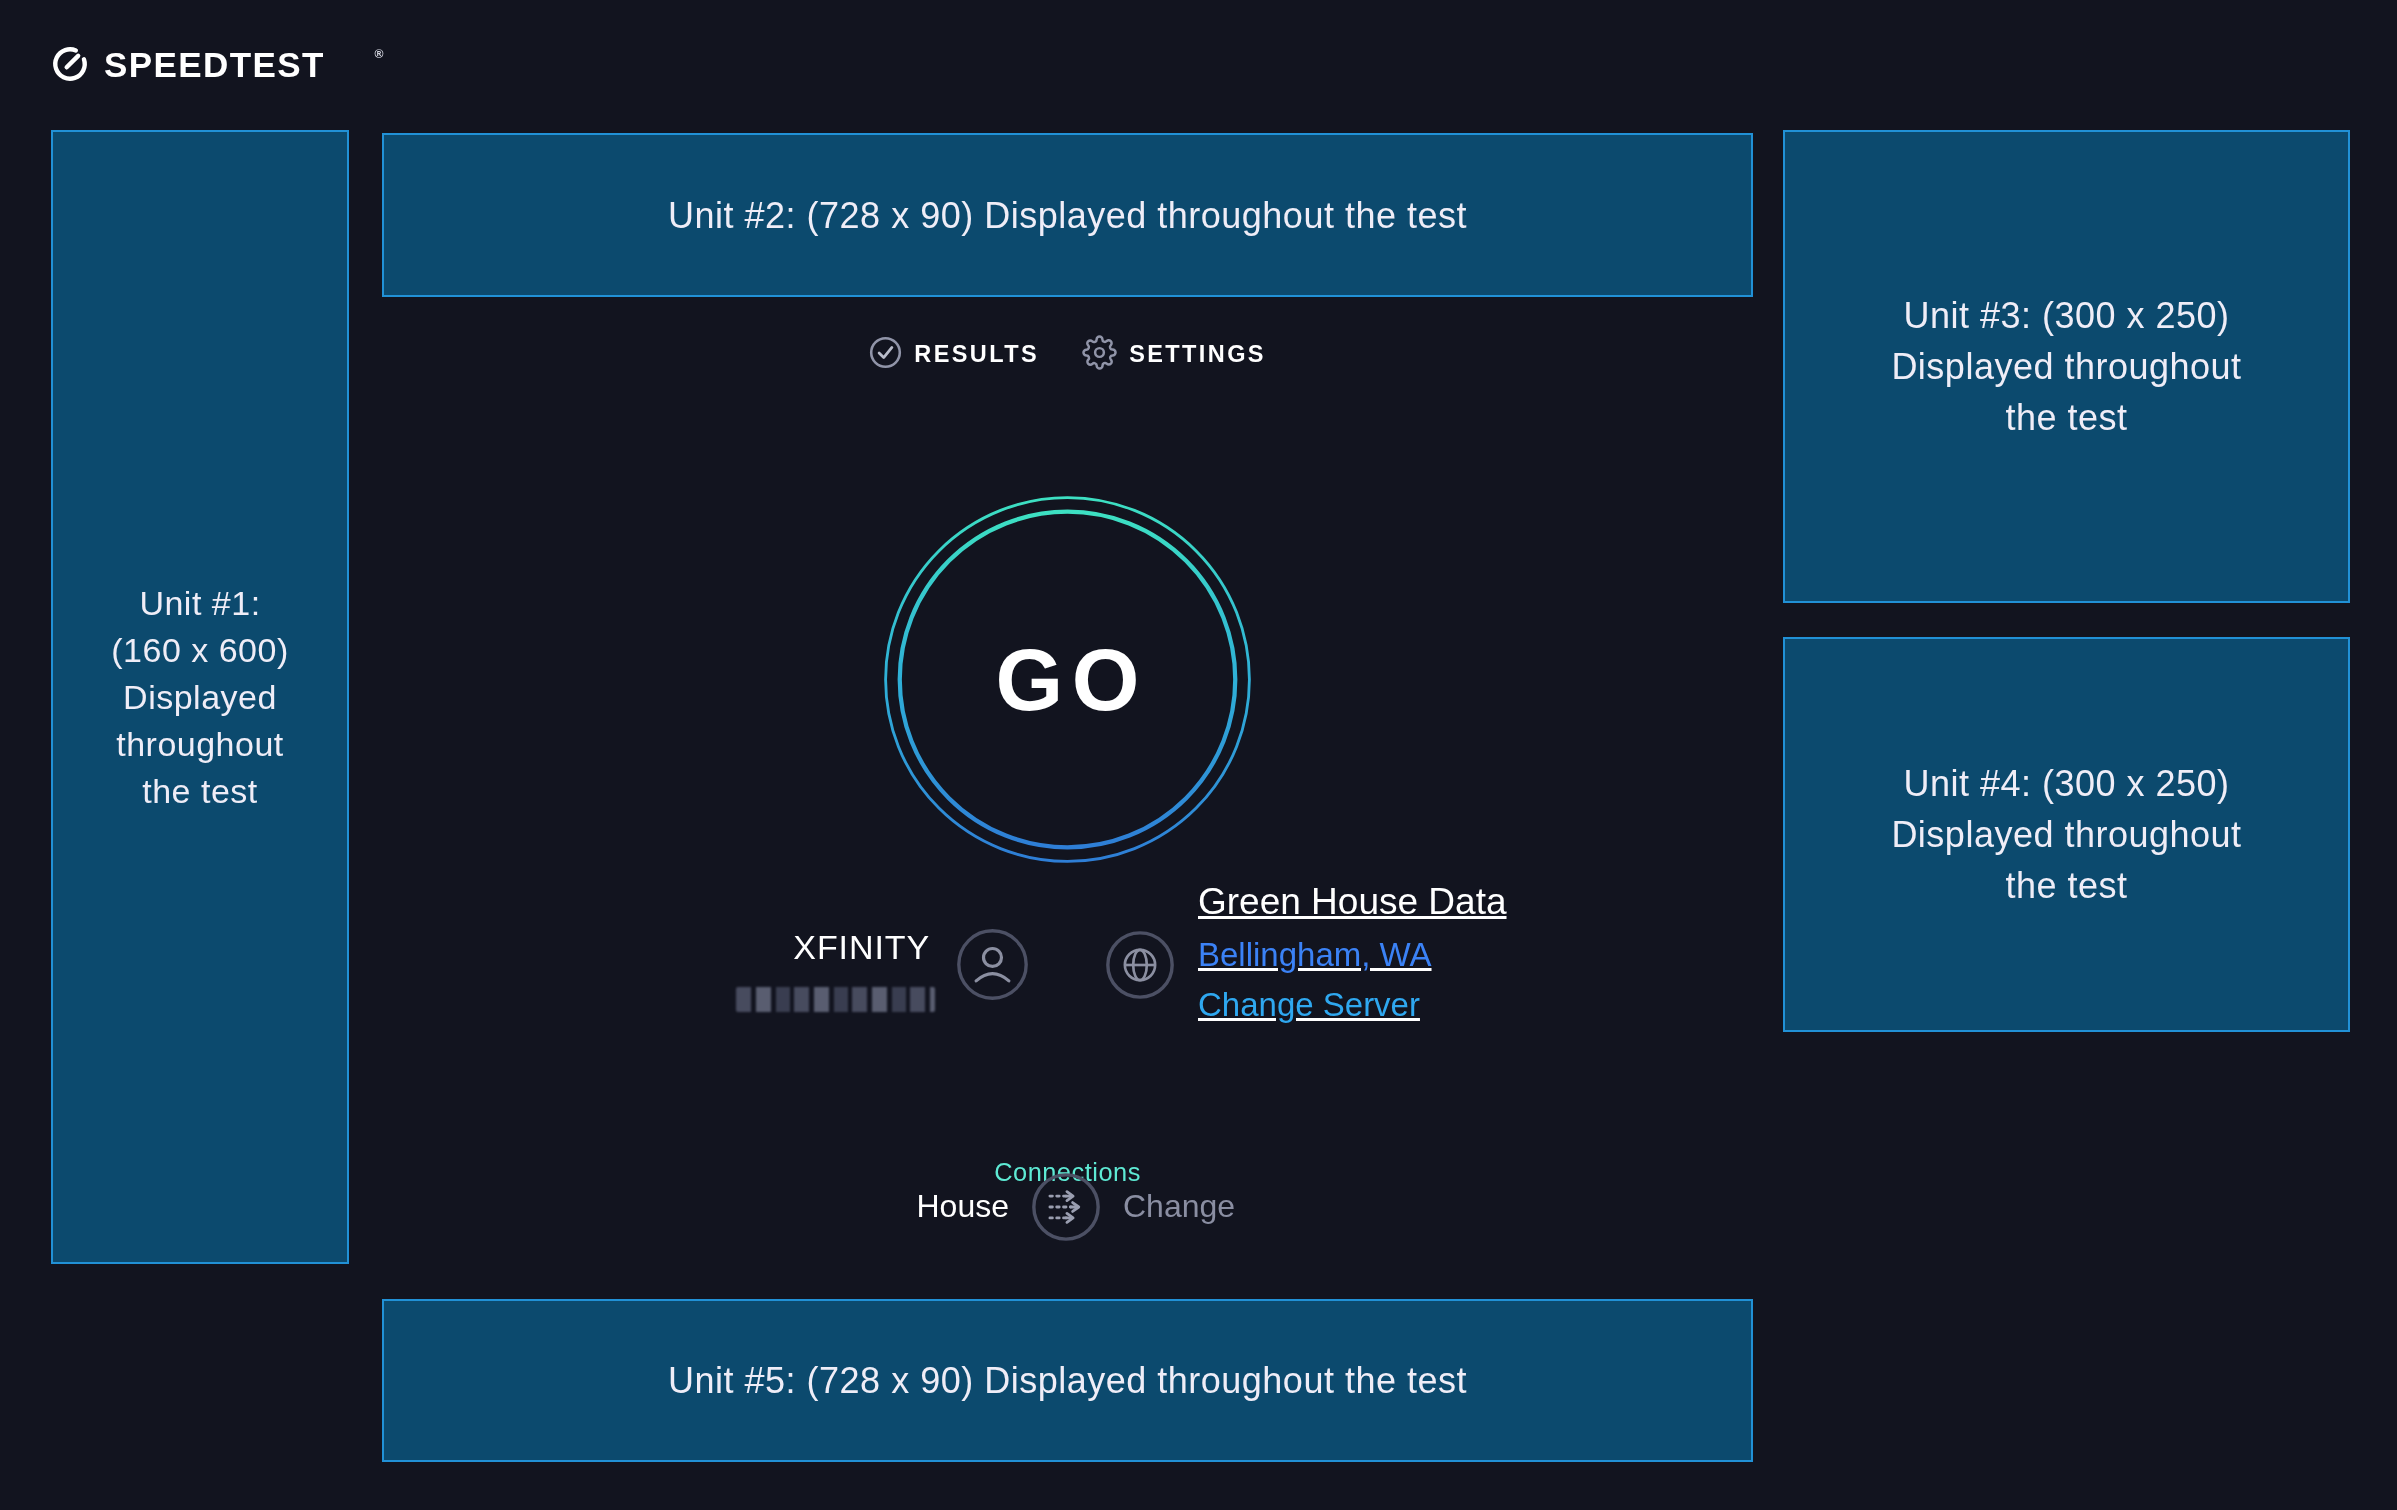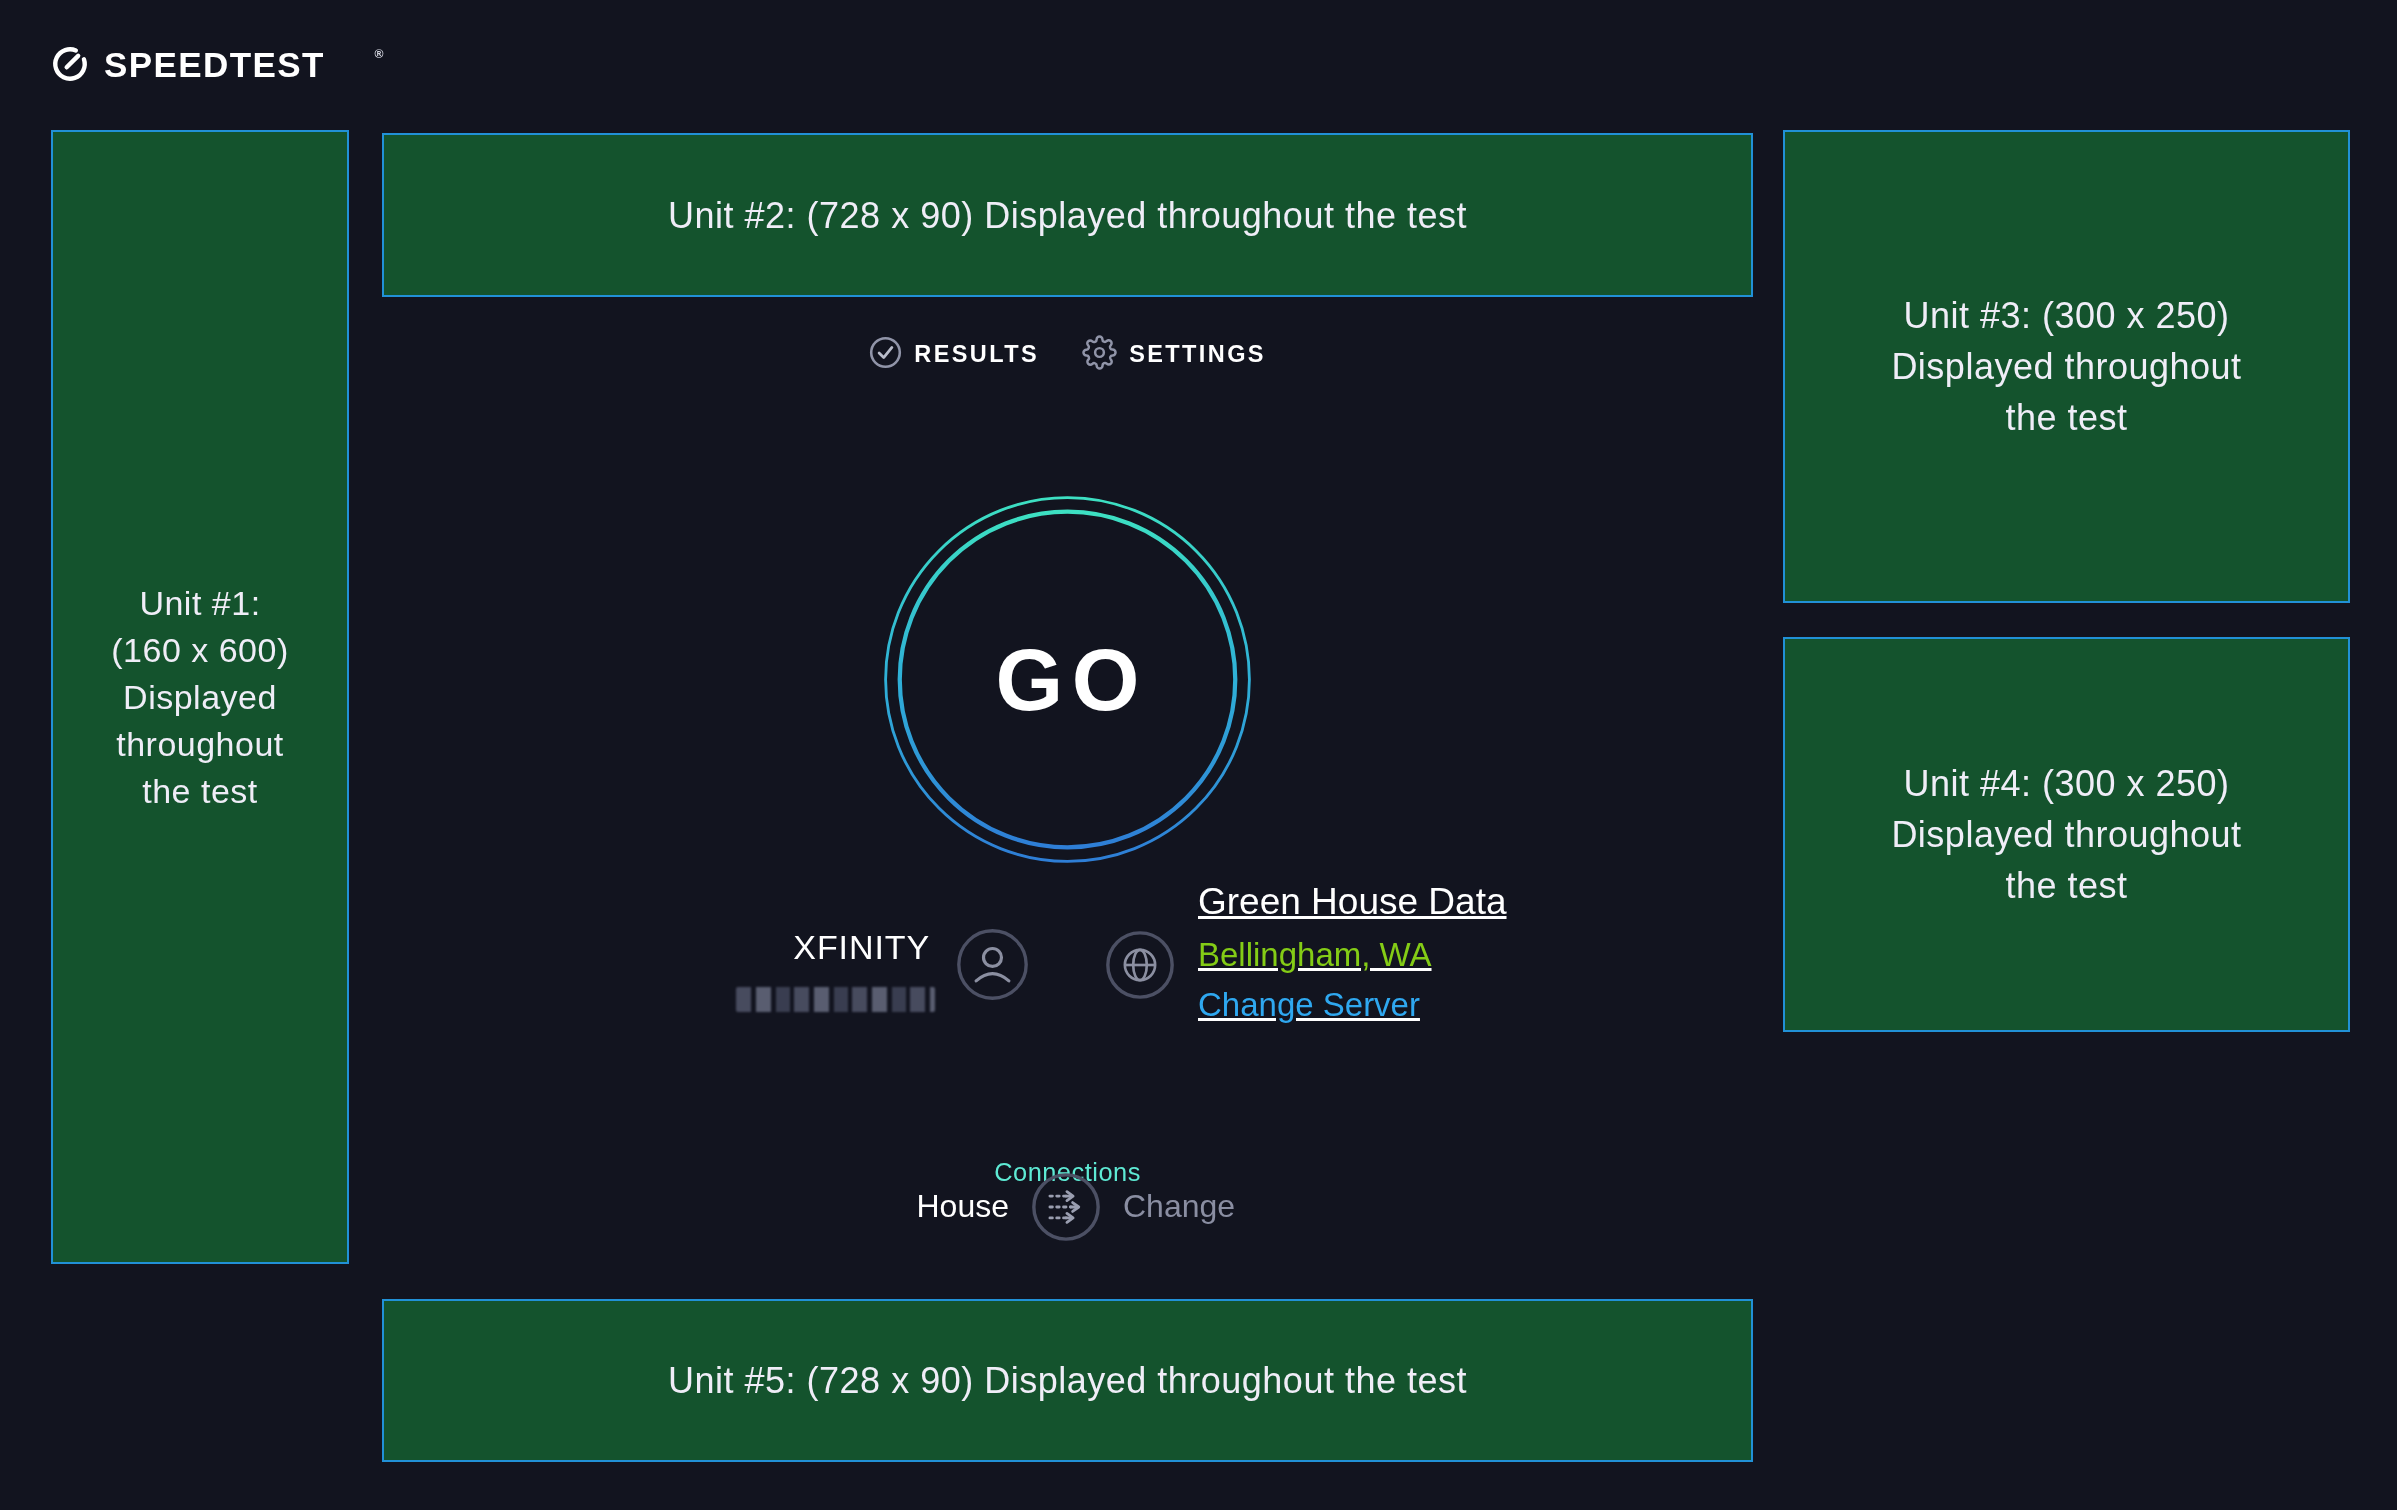--- a/index.html
+++ b/index.html
@@ -24,21 +24,21 @@
   .logo-text{font-size:35px;font-weight:700;letter-spacing:1.4px;color:#fff;display:flex;align-items:flex-start;gap:48px;}
   .logo-tm{font-size:12.2px;margin-top:1.9px;margin-left:1.9px;color:#d6d8e2;}
   .nav-menu{display:flex;align-items:center;gap:62px;}
   .nav-item{font-size:32px;color:#ffffff;cursor:pointer;white-space:nowrap;}
   .nav-login{display:flex;align-items:center;gap:10.4px;cursor:pointer;}
   .nav-login .nav-item{margin:0;}
 
   
   .ad{
     position:absolute;
-    background:#14532d;
+    background:#0c4a6e;
     border:2.8px solid #2191d6;
     box-sizing:border-box;
     display:flex;flex-direction:column;align-items:center;justify-content:center;
     color:#efedf7;font-size:36px;letter-spacing:0.5px;
     text-align:center;cursor:pointer;
   }
   .ad .line{line-height:51px;white-space:nowrap;}
   .ad-unit-1{left:51px;top:130px;width:298px;height:1134px;}
   .ad-unit-1 .line{font-size:34px;line-height:47px;}
   .ad-unit-2{left:382px;top:133px;width:1371px;height:164px;}
@@ -76,21 +76,21 @@
         #4a4e62 0 15px, #20233600 15px 20px,
         #5d6175 20px 35px, #1a1d2e00 35px 40px,
         #3c4053 40px 54px, #23263a00 54px 58px);
     filter:blur(0.9px);
     border-radius:1.9px;opacity:.95;
   }
   .isp-icon{position:absolute;left:956px;top:928px;}
   .server-icon{position:absolute;left:1105px;top:930px;}
   .server-block{position:absolute;left:1198px;top:881px;text-decoration:underline;}
   .server-name{font-size:37px;font-weight:500;color:#ffffff;line-height:41px;white-space:nowrap;}
-  .server-location{font-size:33px;color:#84cc16;margin-top:14px;line-height:38px;white-space:nowrap;}
+  .server-location{font-size:33px;color:#3b82f6;margin-top:14px;line-height:38px;white-space:nowrap;}
   .server-change{font-size:33px;color:#2fa8f0;margin-top:12.2px;line-height:38px;cursor:pointer;white-space:nowrap;}
 
   
   .connections-label{
     position:absolute;left:382px;top:1158px;width:1371px;text-align:center;
     font-size:25.4px;color:#5eead4;letter-spacing:0.5px;
   }
   .conn-multi{
     position:absolute;right:1388px;top:1188px;
     font-size:32px;font-weight:500;color:#ffffff;cursor:pointer;white-space:nowrap;

